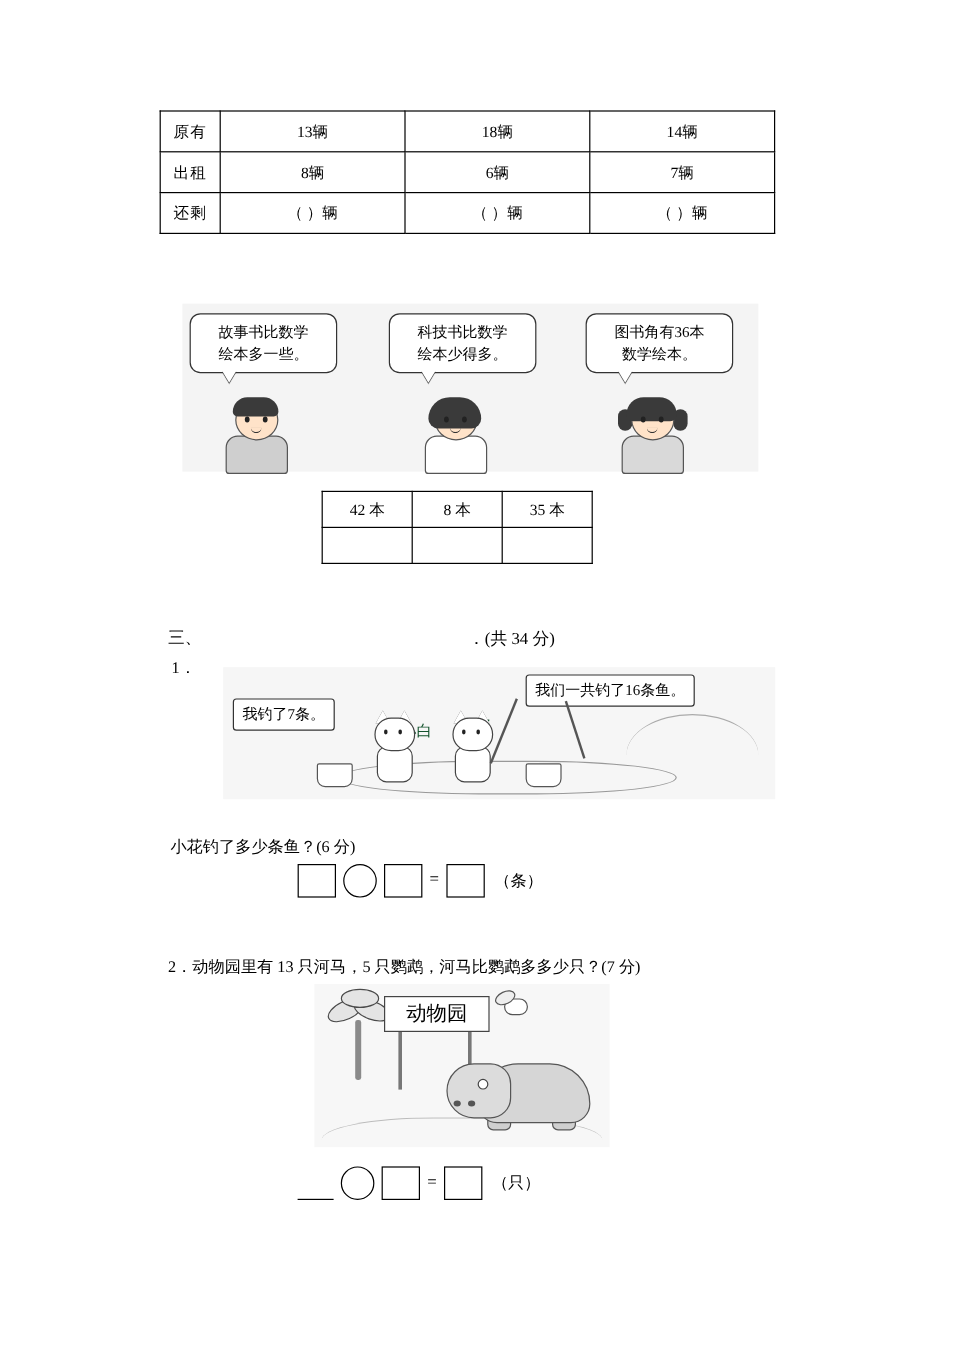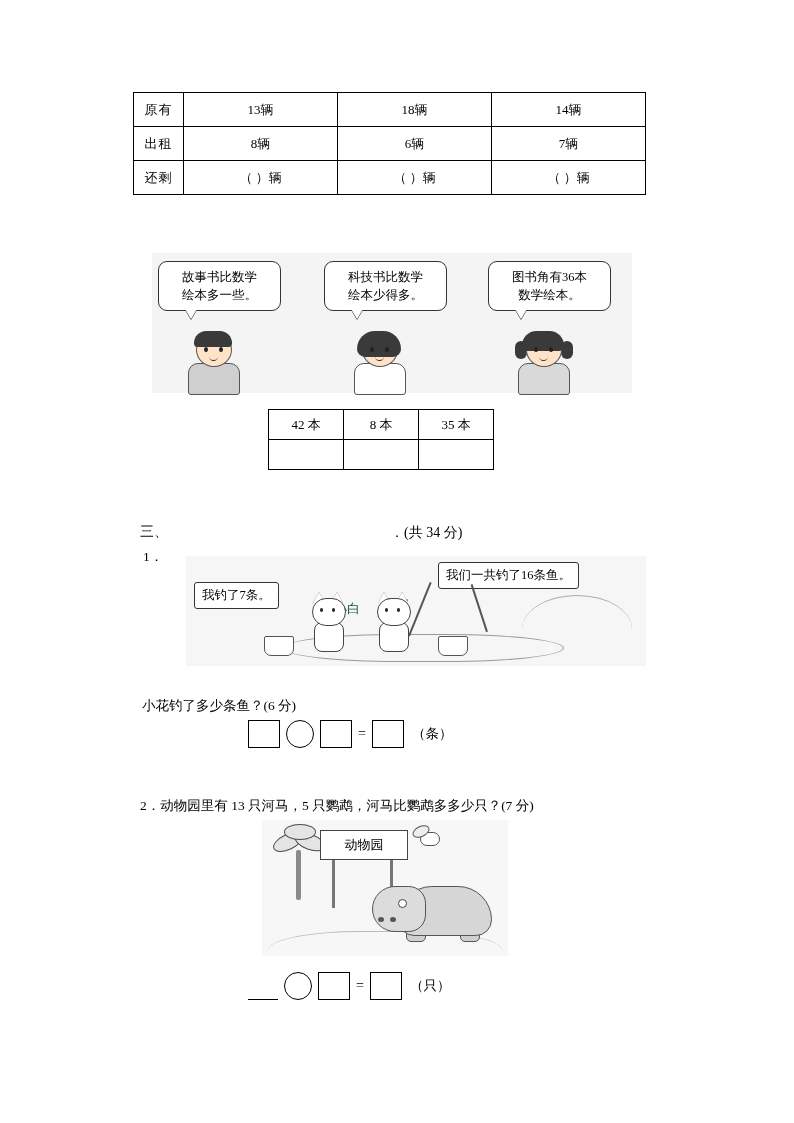--- a/index.html
+++ b/index.html
@@ -281,21 +281,21 @@
     top: 820px;
     width: 246px;
     height: 136px;
     background: #f7f7f7;
   }
   .zoo-sign {
     position: absolute;
     left: 58px; top: 10px;
     width: 86px; height: 28px;
     border: 1px solid #444; background: #fff;
-    font-size: 13px;
+    font-size: 17px;
     text-align: center;
     line-height: 28px;
     font-family: "Liberation Serif", serif;
   }
   .zoo-post { position: absolute; width: 3px; background: #777; top: 38px; height: 50px; }
   .zp1 { left: 70px; }
   .zp2 { left: 128px; }
   .palm {
     position: absolute; left: 14px; top: 8px; width: 46px; height: 70px;
   }

